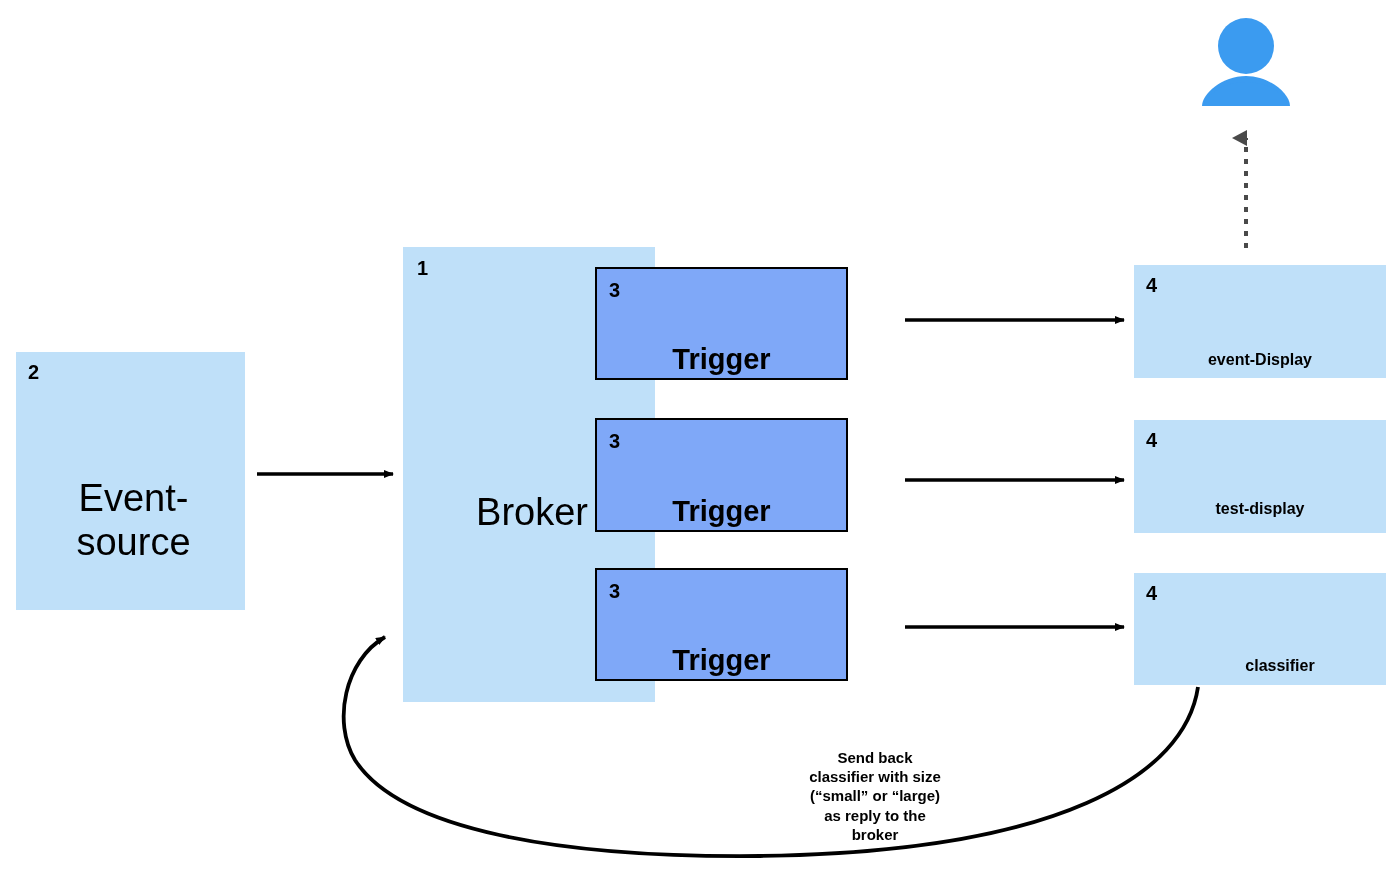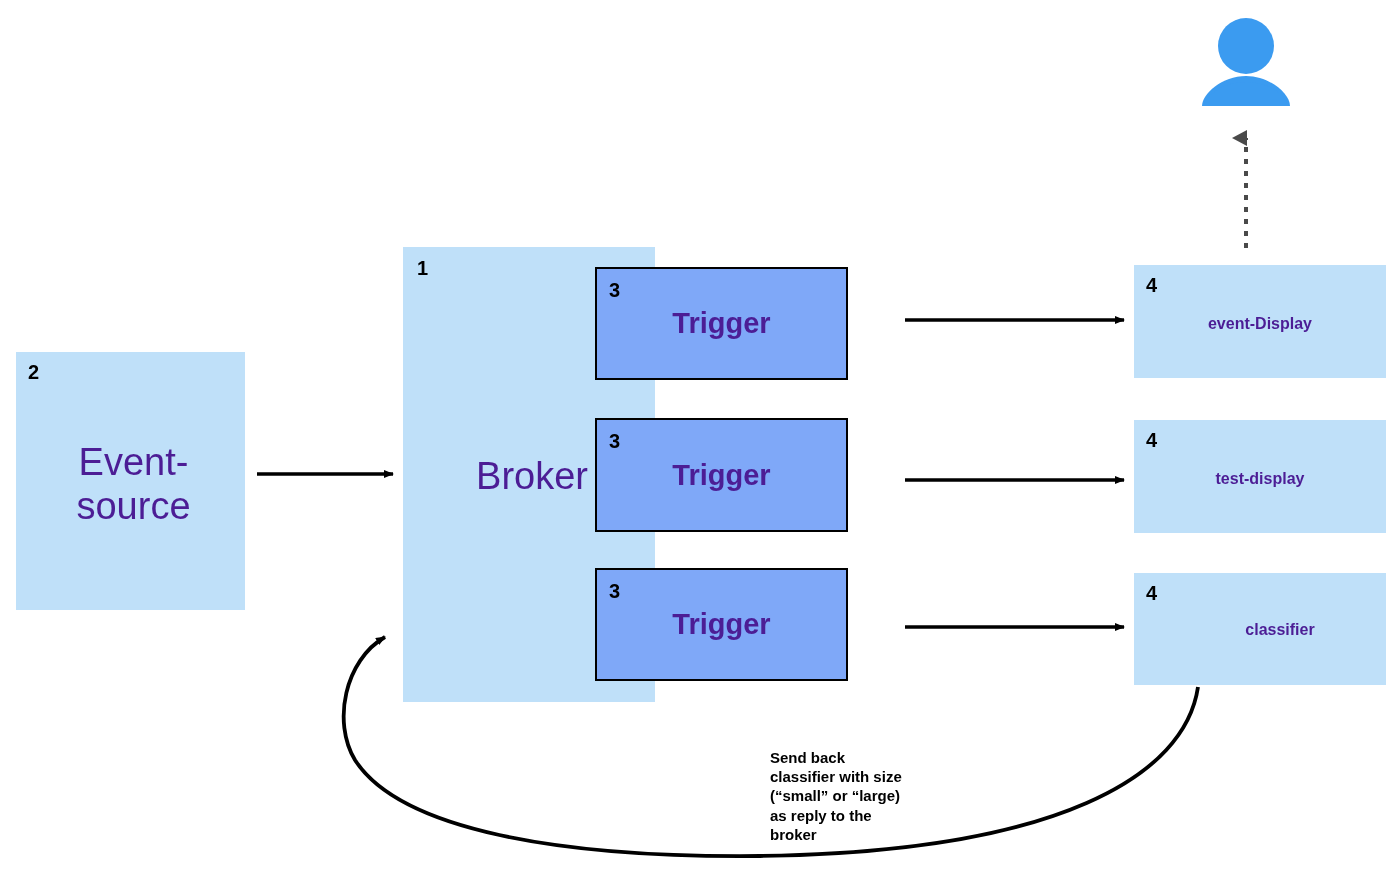--- a/index.html
+++ b/index.html
@@ -33,21 +33,22 @@
     font-weight: bold;
     color: #000000;
     font-size: 20px;
     line-height: 1;
   }
   .node-label {
     position: absolute;
     left: 0;
     right: 0;
     text-align: center;
-    color: #4c1d95;
+    color: #000000;
+    margin-top: 36px;
   }
   .label-big {
     font-size: 38px;
     font-weight: 400;
     line-height: 1.16;
     padding-left: 6px;
   }
   .label-trigger {
     font-size: 29px;
     font-weight: 700;
@@ -59,20 +60,21 @@
   svg.overlay {
     position: absolute;
     left: 0;
     top: 0;
     width: 1400px;
     height: 896px;
     overflow: visible;
   }
   .curve-caption {
     position: absolute;
+    text-align: center;
     font-size: 15px;
     font-weight: 700;
     line-height: 1.28;
     color: #000000;
     white-space: pre-line;
   }
 </style>
 </head>
 <body>
 
@@ -104,21 +106,21 @@
     <div class="node-label label-trigger" style="top:38px;">Trigger</div>
   </div>
 
   <div class="node lightbox" style="left:1134px; top:265px; width:252px; height:113px;">
     <div class="badge" style="left:12px; top:10px;">4</div>
     <div class="node-label label-small" style="top:50px;">event-Display</div>
   </div>
 
   <div class="node lightbox" style="left:1134px; top:420px; width:252px; height:113px;">
     <div class="badge" style="left:12px; top:10px;">4</div>
-    <div class="node-label label-small" style="top:50px;">test-display</div>
+    <div class="node-label label-small" style="top:44px;">test-display</div>
   </div>
 
   <div class="node lightbox" style="left:1134px; top:573px; width:252px; height:112px;">
     <div class="badge" style="left:12px; top:10px;">4</div>
     <div class="node-label label-small" style="top:48px;padding-left:40px;">classifier</div>
   </div>
 
   <svg class="overlay" viewBox="0 0 1400 896" xmlns="http://www.w3.org/2000/svg">
     <defs>
       <marker id="arrowhead" markerWidth="10" markerHeight="8" refX="9" refY="4" orient="auto" markerUnits="userSpaceOnUse">

